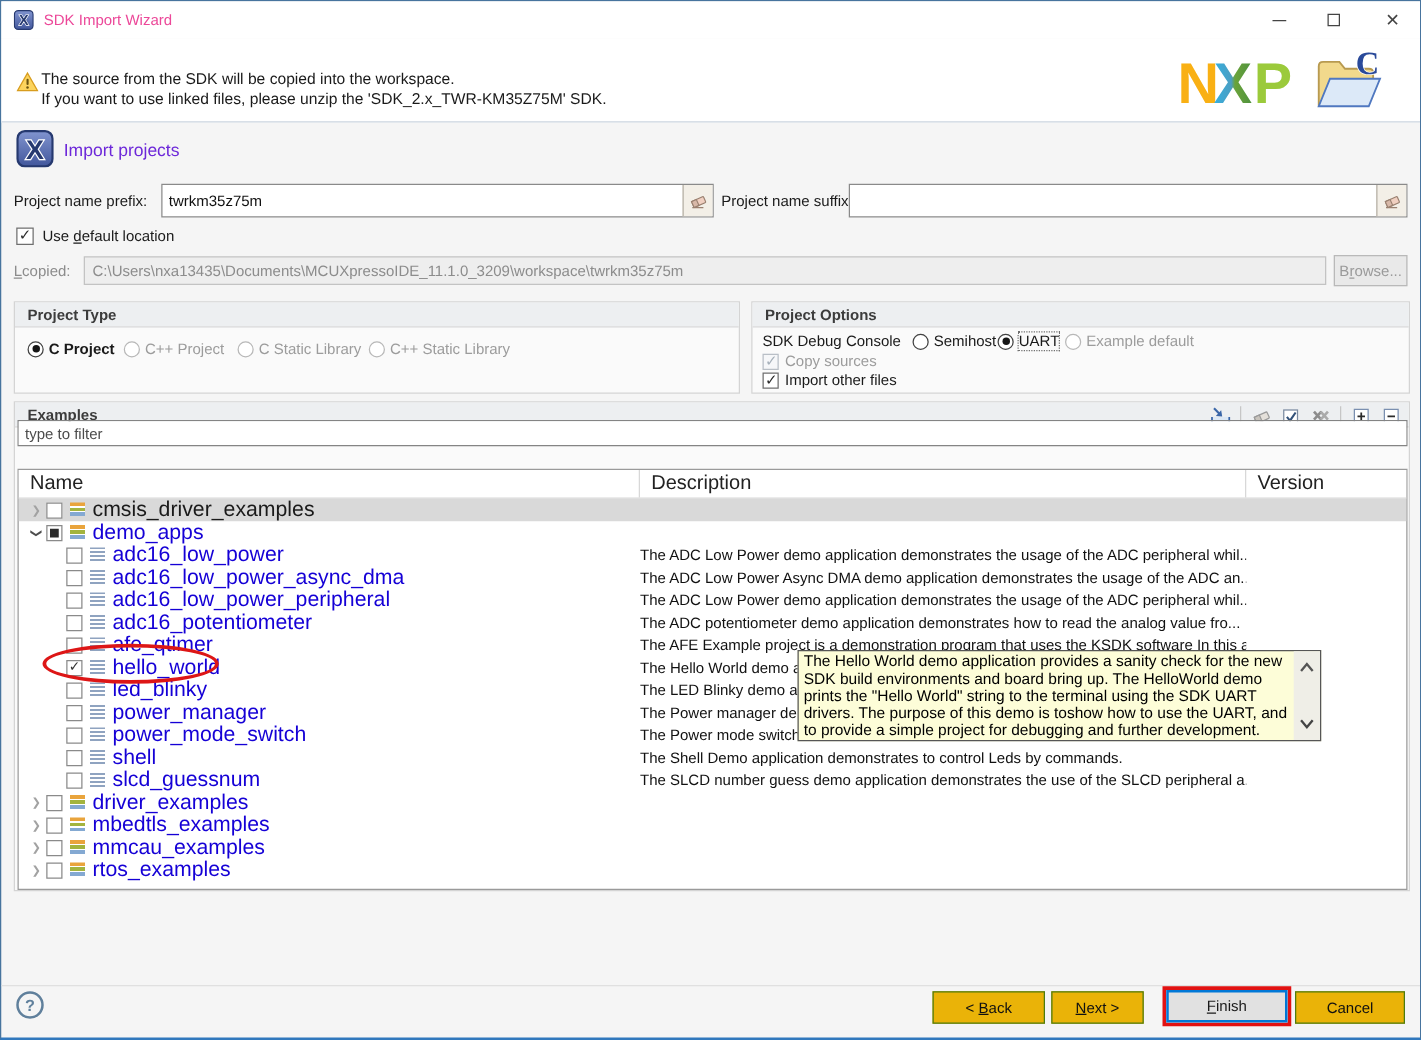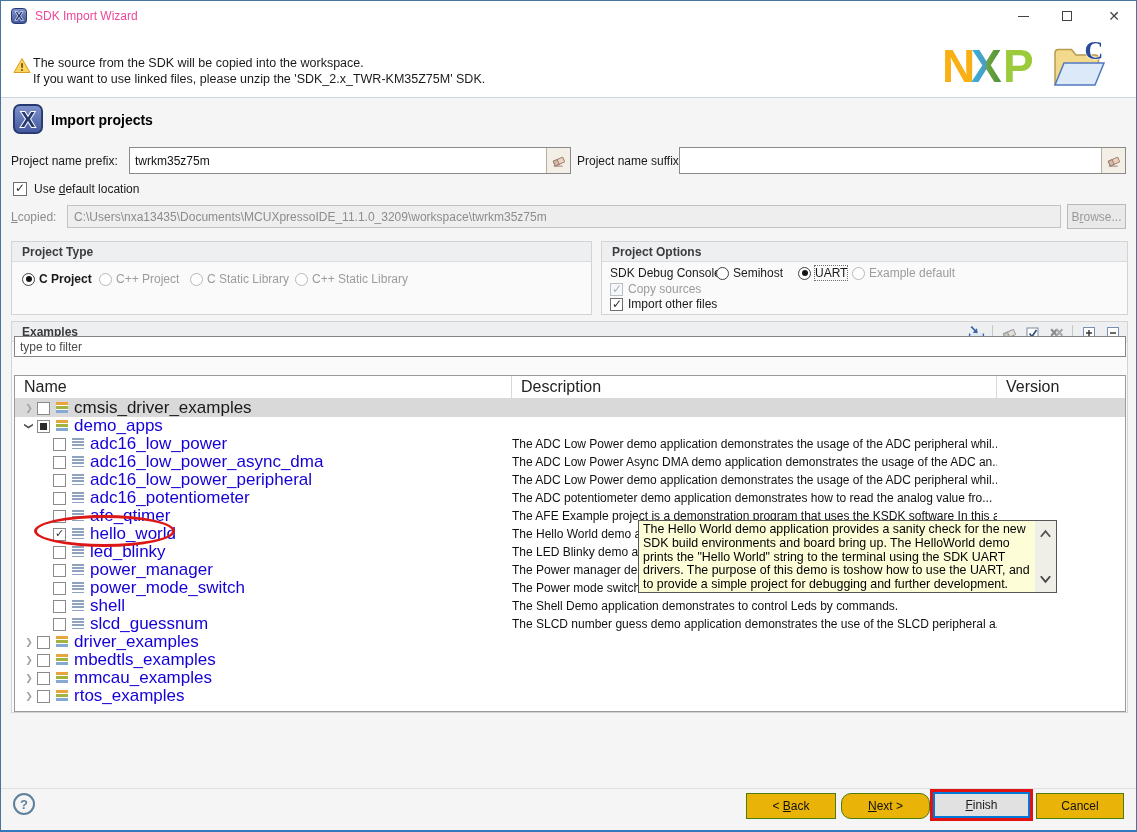--- a/index.html
+++ b/index.html
@@ -22,21 +22,21 @@
   
   .banner { position:absolute; top:30px; left:0; right:0; height:67px; background:#fff; border-bottom:1px solid #ccd5e0; }
   .warn-icon { position:absolute; left:12px; top:26px; }
   .warn-line1 { position:absolute; left:32px; top:25px; font-size:12.5px; }
   .warn-line2 { position:absolute; left:32px; top:41px; font-size:12.5px; }
   .nxp-logo { position:absolute; left:941px; top:9px; }
   .folder-icon { position:absolute; left:1046px; top:6px; }
 
   
   .head-icon { position:absolute; left:12px; top:103px; }
-  .page-title { position:absolute; left:50px; top:111px; font-size:14px; font-weight:bold; color:#000000; }
+  .page-title { position:absolute; left:50px; top:111px; font-size:14px; font-weight:normal; color:#6d28d9; }
 
   
   .lbl { position:absolute; font-size:12px; color:#1a1a1a; }
   .field { position:absolute; background:#fff; border:1px solid #8a8a8a; display:flex; align-items:stretch; }
   .field input { flex:1; border:none; outline:none; font:12px "Liberation Sans",sans-serif; padding:0 5px; background:transparent; color:#111; min-width:0; }
   .clear-btn { width:24px; flex:none; background:#f3efe7; border-left:1px solid #b5b0a5; display:flex; align-items:center; justify-content:center; cursor:pointer; }
   .prefix-field { left:128px; top:146px; width:442px; height:27px; }
   .suffix-field { left:678px; top:146px; width:447px; height:27px; }
 
   .cb { width:14px; height:14px; background:#fff; border:1px solid #6e6e6e; position:relative; flex:none; }
@@ -112,21 +112,21 @@
                  border-radius:50%; z-index:7; pointer-events:none; }
   .finish-annotation { position:absolute; left:929px; top:788px; border:3px solid #e11212; z-index:7; }
 
   
   .footer-sep { position:absolute; left:0; right:0; top:787px; height:1px; background:#e0e0e0; }
   .help-btn { position:absolute; left:12px; top:792px; width:22px; height:22px; border:2px solid #60809c; border-radius:50%;
               color:#60809c; font-weight:bold; font-size:13px; display:flex; align-items:center; justify-content:center; }
   .btn { position:absolute; top:792px; height:26px; background:#eab308; border:1px solid #4d7c0f; font-size:12px;
          color:#111; display:flex; align-items:center; justify-content:center; cursor:pointer;text-align:right; }
   .btn-back { left:745px; width:90px; }
-  .btn-next { left:840px; width:89px;border-radius:10px; }
+  .btn-next { left:840px; width:74px; }
   .btn-cancel { left:1035px; width:88px; }
   .btn-finish { position:relative; width:97px; height:26px; background:#e1e1e1; border:2px solid #0078d7; font-size:12px;
                 display:flex; align-items:center; justify-content:center; cursor:pointer; }
 </style>
 </head>
 <body>
 
 <div class="window">
 
   <div class="titlebar">
@@ -250,21 +250,21 @@
       <span class="radio disabled"></span>
       <span class="dis">C++ Static Library</span>
     </div>
   </div>
 
   <div class="group g-popt">
     <div class="group-header">Project Options</div>
     <div class="opt" style="left:8px; top:24px;">
       <span>SDK Debug Console</span>
     </div>
-    <div class="opt" style="left:114px; top:24px;align-items:center;">
+    <div class="opt" style="left:128px; top:24px;align-items:center;">
       <span class="radio"></span>
       <span>Semihost</span>
     </div>
     <div class="opt" style="left:196px; top:24px;">
       <span class="radio selected"></span>
       <span class="dotted-focus">UART</span>
     </div>
     <div class="opt" style="left:250px; top:24px;">
       <span class="radio disabled"></span>
       <span class="dis">Example default</span>

